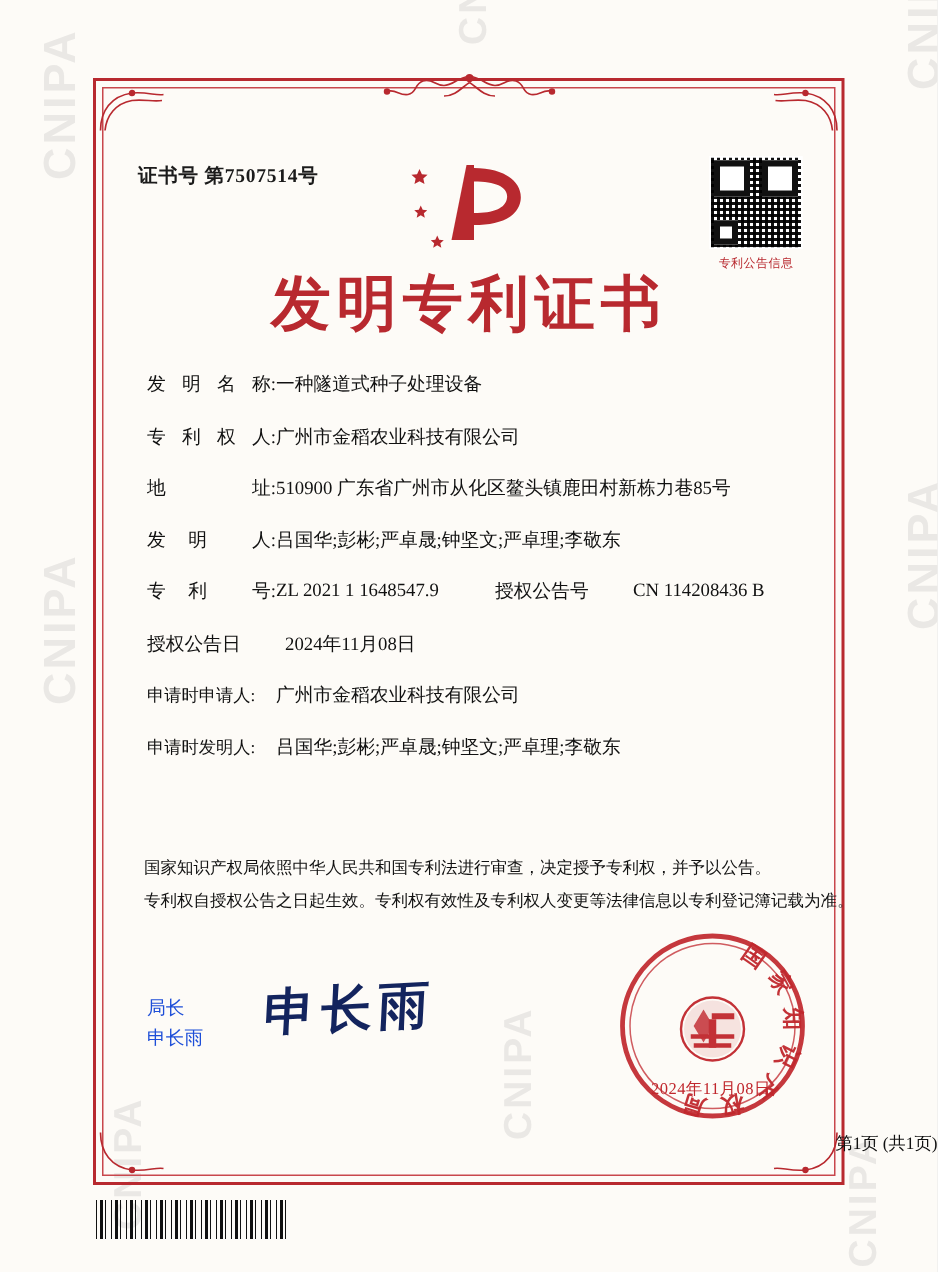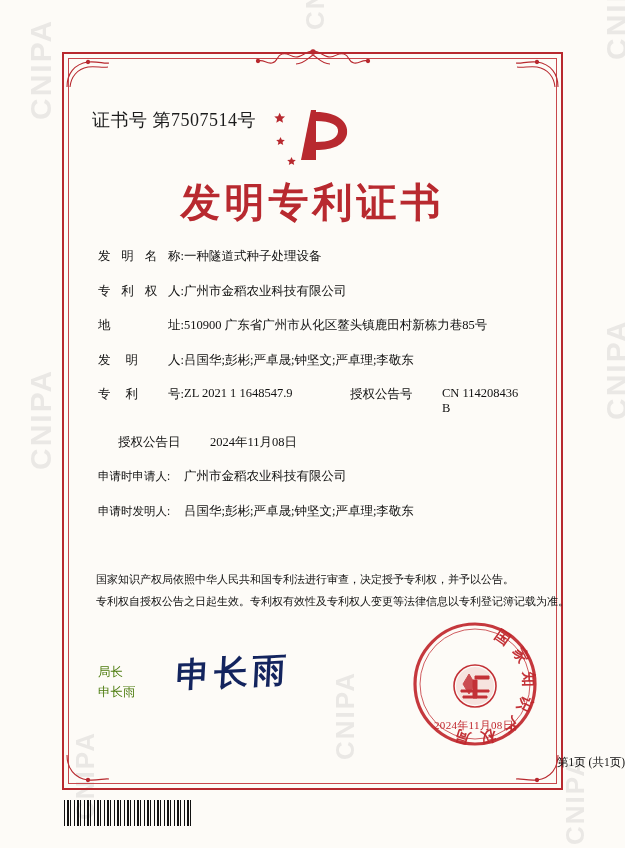--- a/index.html
+++ b/index.html
@@ -59,22 +59,23 @@
   .orn-corner { position: absolute; width: 48px; height: 36px; }
   .oc-tl { left: 64px;  top: 54px; }
   .oc-tr { right: 64px; top: 54px; transform: scaleX(-1); }
   .oc-bl { left: 64px;  bottom: 60px; transform: scaleY(-1); }
   .oc-br { right: 64px; bottom: 60px; transform: scale(-1,-1); }
 
   
   .cert-no {
     position: absolute;
     left: 92px; top: 108px;
-    font-size: 18px; color: #1b1b1b;
+    font-size: 13px; color: #1b1b1b;
     letter-spacing: .5px;
+    font-weight: bold;
   }
 
   
   .logo {
     position: absolute;
     left: 50%; top: 104px; transform: translateX(-50%);
     width: 120px; height: 62px;
   }
 
   
@@ -134,39 +135,39 @@
   .row { display: flex; margin-bottom: 17.5px; align-items: baseline; }
   .lbl {
     width: 86px; flex: 0 0 86px;
     color: #111;
     display: flex; justify-content: space-between;
   }
   .lbl.plain { display: block; }
   .val { flex: 1; }
   .row.two .c1 { width: 232px; flex: 0 0 232px; display: flex; }
   .row.two .c2 { flex: 1; display: flex; }
-  .lbl2 { width: 92px; flex: 0 0 92px; margin-left: 20px; }
+  .lbl2 { width: 92px; flex: 0 0 92px; }
   .lbl-sm { width: 86px; flex: 0 0 86px; font-size: 11.5px; }
 
   .statement {
     position: absolute;
     left: 96px; right: 94px; top: 568px;
     font-size: 11px;
     line-height: 22px;
     color: #111;
     text-align: left;
   }
   .statement div { white-space: nowrap; }
 
   .sig-block {
     position: absolute;
     left: 98px; top: 662px;
     font-size: 12.5px;
     line-height: 20px;
-    color: #4d7c0f;
+    color: #1d4ed8;
   }
   .sig-hand {
     position: absolute;
     left: 176px; top: 650px;
     font-size: 34px;
     color: #13245e;
     font-family: "DejaVu Serif", serif;
     font-weight: bold;
     letter-spacing: 4px;
     transform: rotate(-3deg) skewX(-6deg);
@@ -282,20 +283,26 @@
         <path d="M63 8 C84 8 96 18 94 30 C92 41 80 46 63 46 L63 38 C76 38 84 35 85 28 C86 21 78 17 63 17 Z"></path>
       </g>
       <g fill="#b8292f">
         <path d="M33 10 l2.6 5.6 6.1 .6 -4.6 4 1.3 6 -5.4-3.1 -5.4 3.1 1.3-6 -4.6-4 6.1-.6z" transform="scale(.62) translate(10,4)"></path>
         <path d="M33 10 l2.6 5.6 6.1 .6 -4.6 4 1.3 6 -5.4-3.1 -5.4 3.1 1.3-6 -4.6-4 6.1-.6z" transform="scale(.5) translate(22,56)"></path>
         <path d="M33 10 l2.6 5.6 6.1 .6 -4.6 4 1.3 6 -5.4-3.1 -5.4 3.1 1.3-6 -4.6-4 6.1-.6z" transform="scale(.5) translate(44,96)"></path>
       </g>
     </svg>
   </div>
 
+  <div class="qr-wrap">
+    <div class="qr">
+        <div class="qr-in"></div>
+      </div>
+    <div class="qr-cap">专利公告信息</div>
+  </div>
 
   <div class="title">发明专利证书</div>
 
   <div class="fields">
 
     <div class="row">
       <span class="lbl">
         <span>发</span>
           <span>明</span>
           <span>名</span>

